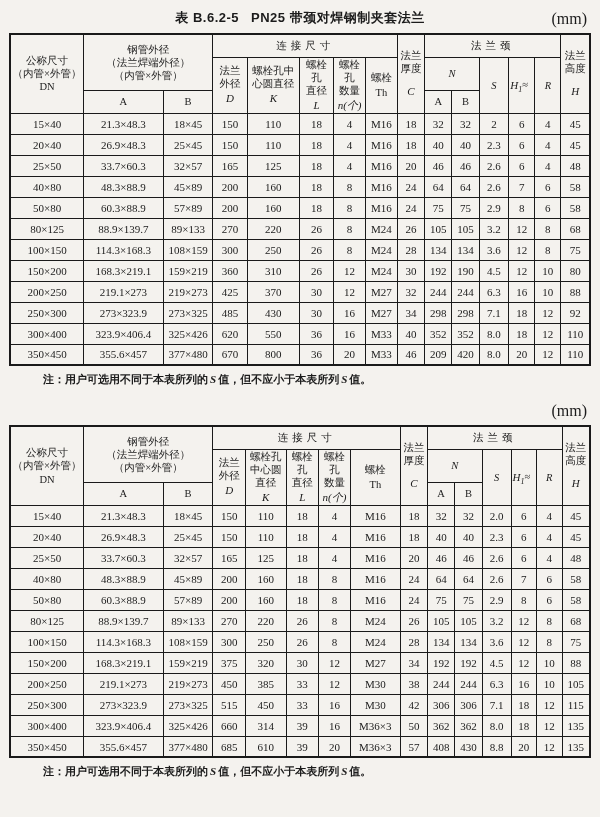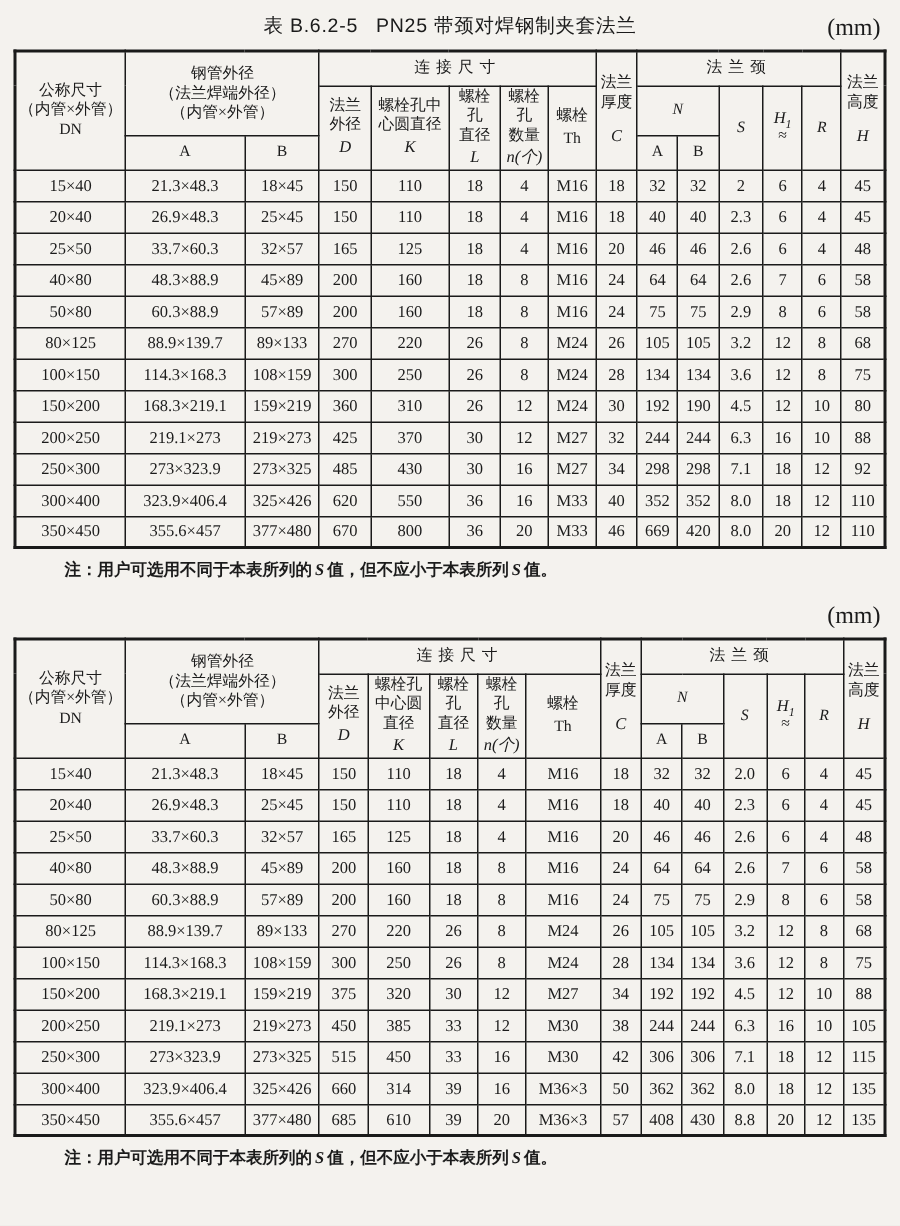--- a/index.html
+++ b/index.html
@@ -12,21 +12,21 @@
   }
   .sheet {
     width: 600px; height: 817px;
     background: #f4f2ee;
     padding: 5px 9px 0 9px;
   }
   .title-row { position: relative; text-align: center; margin: 3px 0 7px 0; height: 18px; }
   .title {
     display: inline-block;
     font-family: "Liberation Sans", "DejaVu Sans", sans-serif;
-    font-weight: normal; font-size: 13px; letter-spacing: .5px;
+    font-weight: bold; font-size: 13px; letter-spacing: .5px;
   }
   .t-label { margin-right: 12px; }
   .unit { position: absolute; right: 4px; top: 2px; font-size: 16px; font-weight: normal; }
 
   table.spec {
     width: 100%; border-collapse: collapse; table-layout: fixed;
     border: 2px solid #1a1a1a;
   }
   .spec th, .spec td {
     border: 1px solid #1a1a1a;
@@ -43,21 +43,21 @@
     display: flex; flex-direction: column;
     justify-content: space-evenly; align-items: center;
     min-height: 68px;
   }
   .stack2 {
     display: flex; flex-direction: column;
     justify-content: center; gap: 2px; align-items: center;
   }
   .sym { font-style: italic; font-size: 11px; font-family: "Liberation Serif", serif; }
   sub { font-size: 8px; line-height: 0; }
-  .h1c { display: flex; flex-direction: column; align-items: center; line-height: 1.15; }
+  .h1c { display: flex; flex-direction: row; align-items: center; line-height: 1.15; }
   .note { font-size: 11px; margin: 6px 0 13px 34px; font-weight: bold; }
   .note .sym { margin: 0 2px; }
   .block2 .note { margin-bottom: 0; }
 </style>
 </head>
 <body>
 
 <div class="sheet">
 
   <section class="block1">
@@ -354,21 +354,21 @@
           <tr>
             <td>350×450</td>
             <td>355.6×457</td>
             <td>377×480</td>
             <td>670</td>
             <td>800</td>
             <td>36</td>
             <td>20</td>
             <td>M33</td>
             <td>46</td>
-            <td>669</td>
+            <td>209</td>
             <td>420</td>
             <td>8.0</td>
             <td>20</td>
             <td>12</td>
             <td>110</td>
           </tr>
         </tbody>
     </table>
 
     <p class="note"><span>注：用户可选用不同于本表所列的</span><span class="sym">S</span><span>值，但不应小于本表所列</span><span class="sym">S</span><span>值。</span></p>

